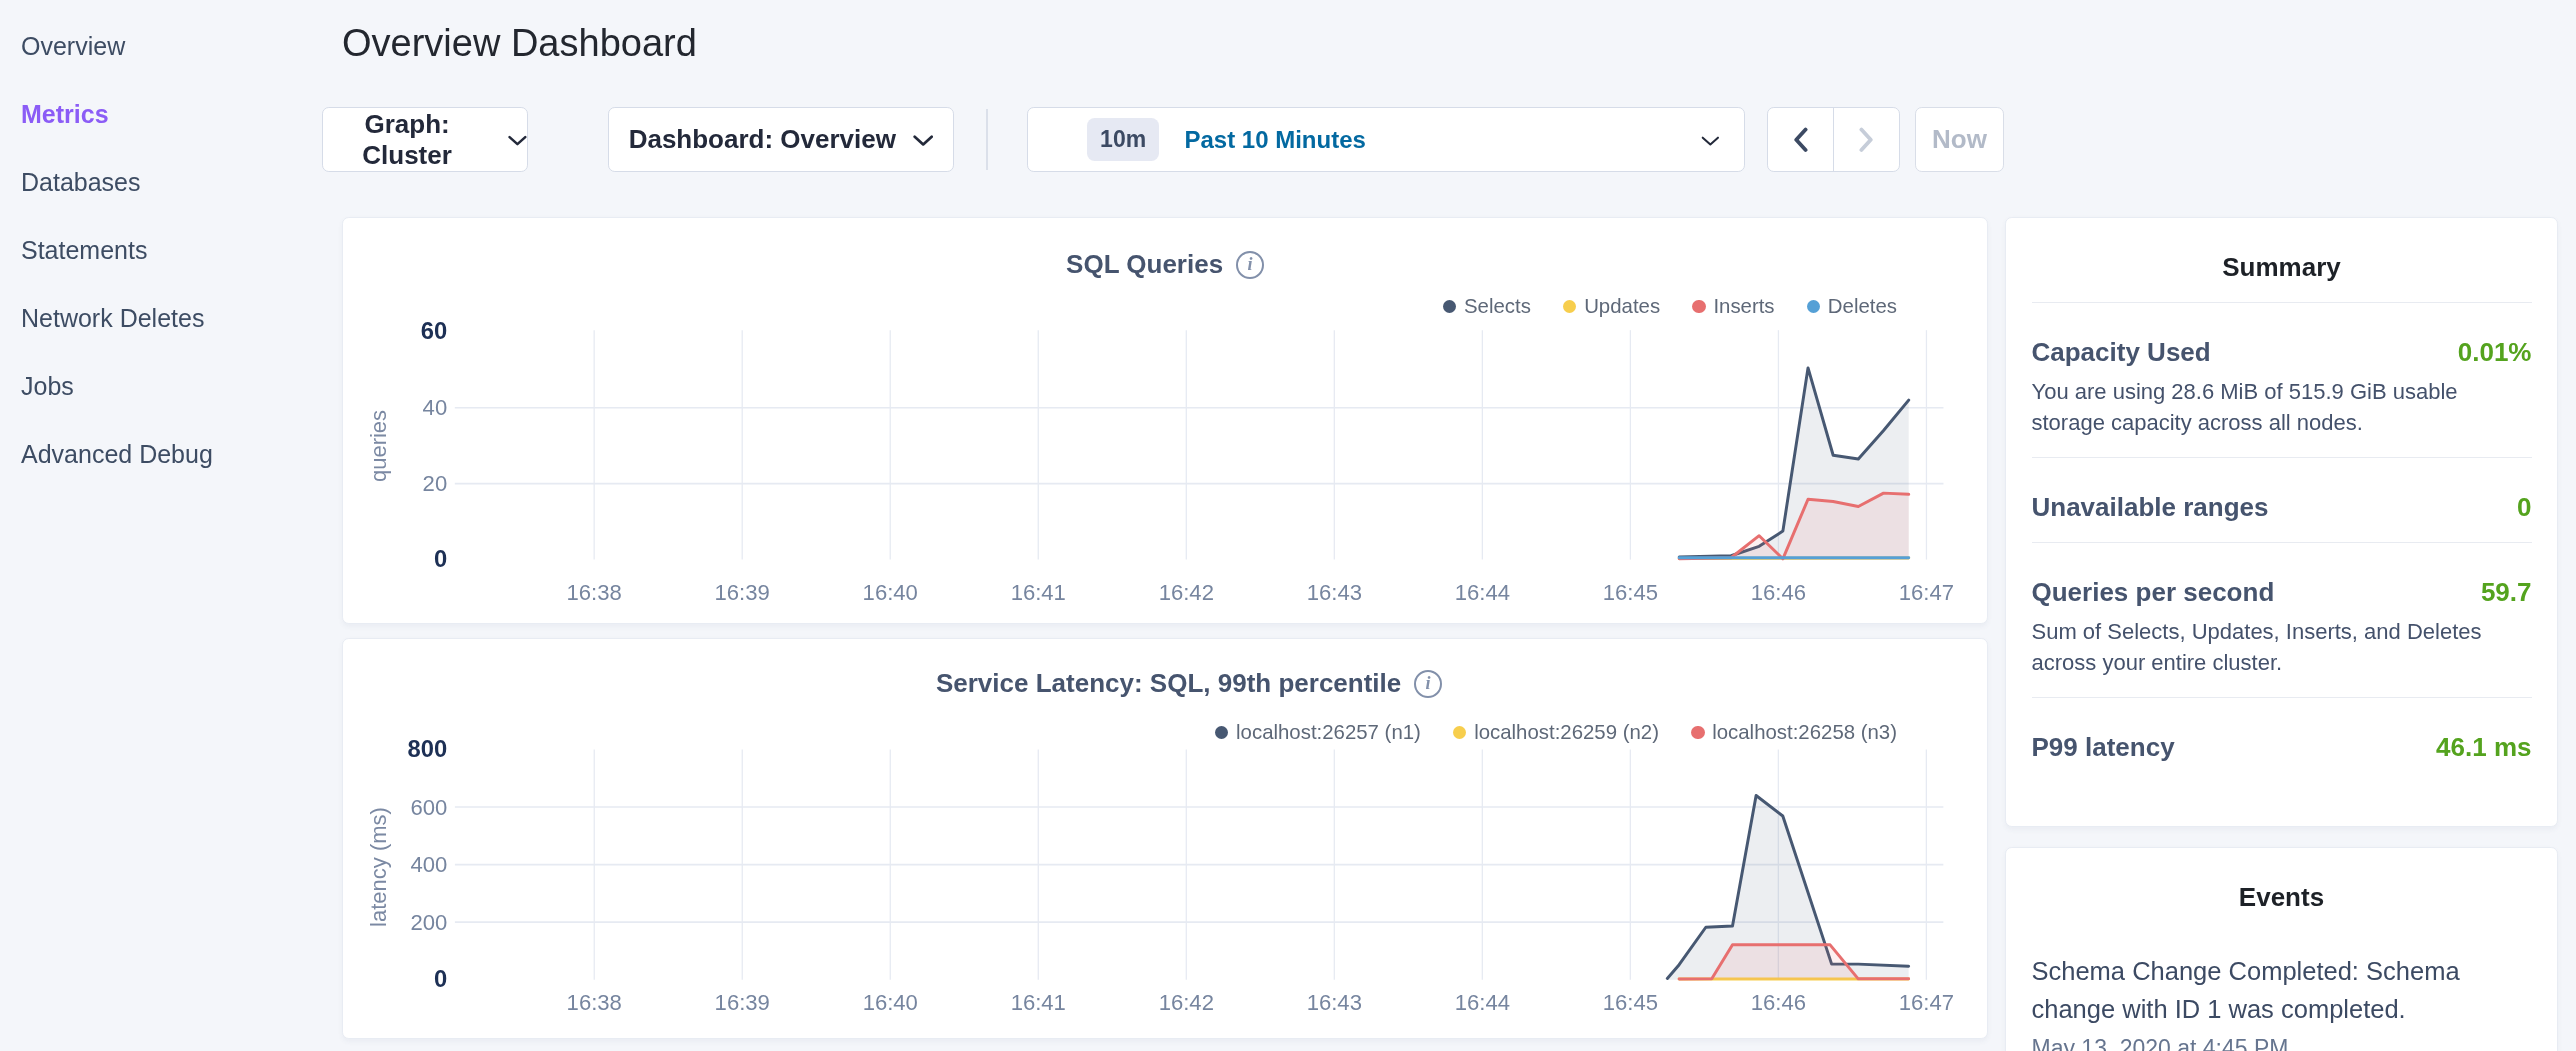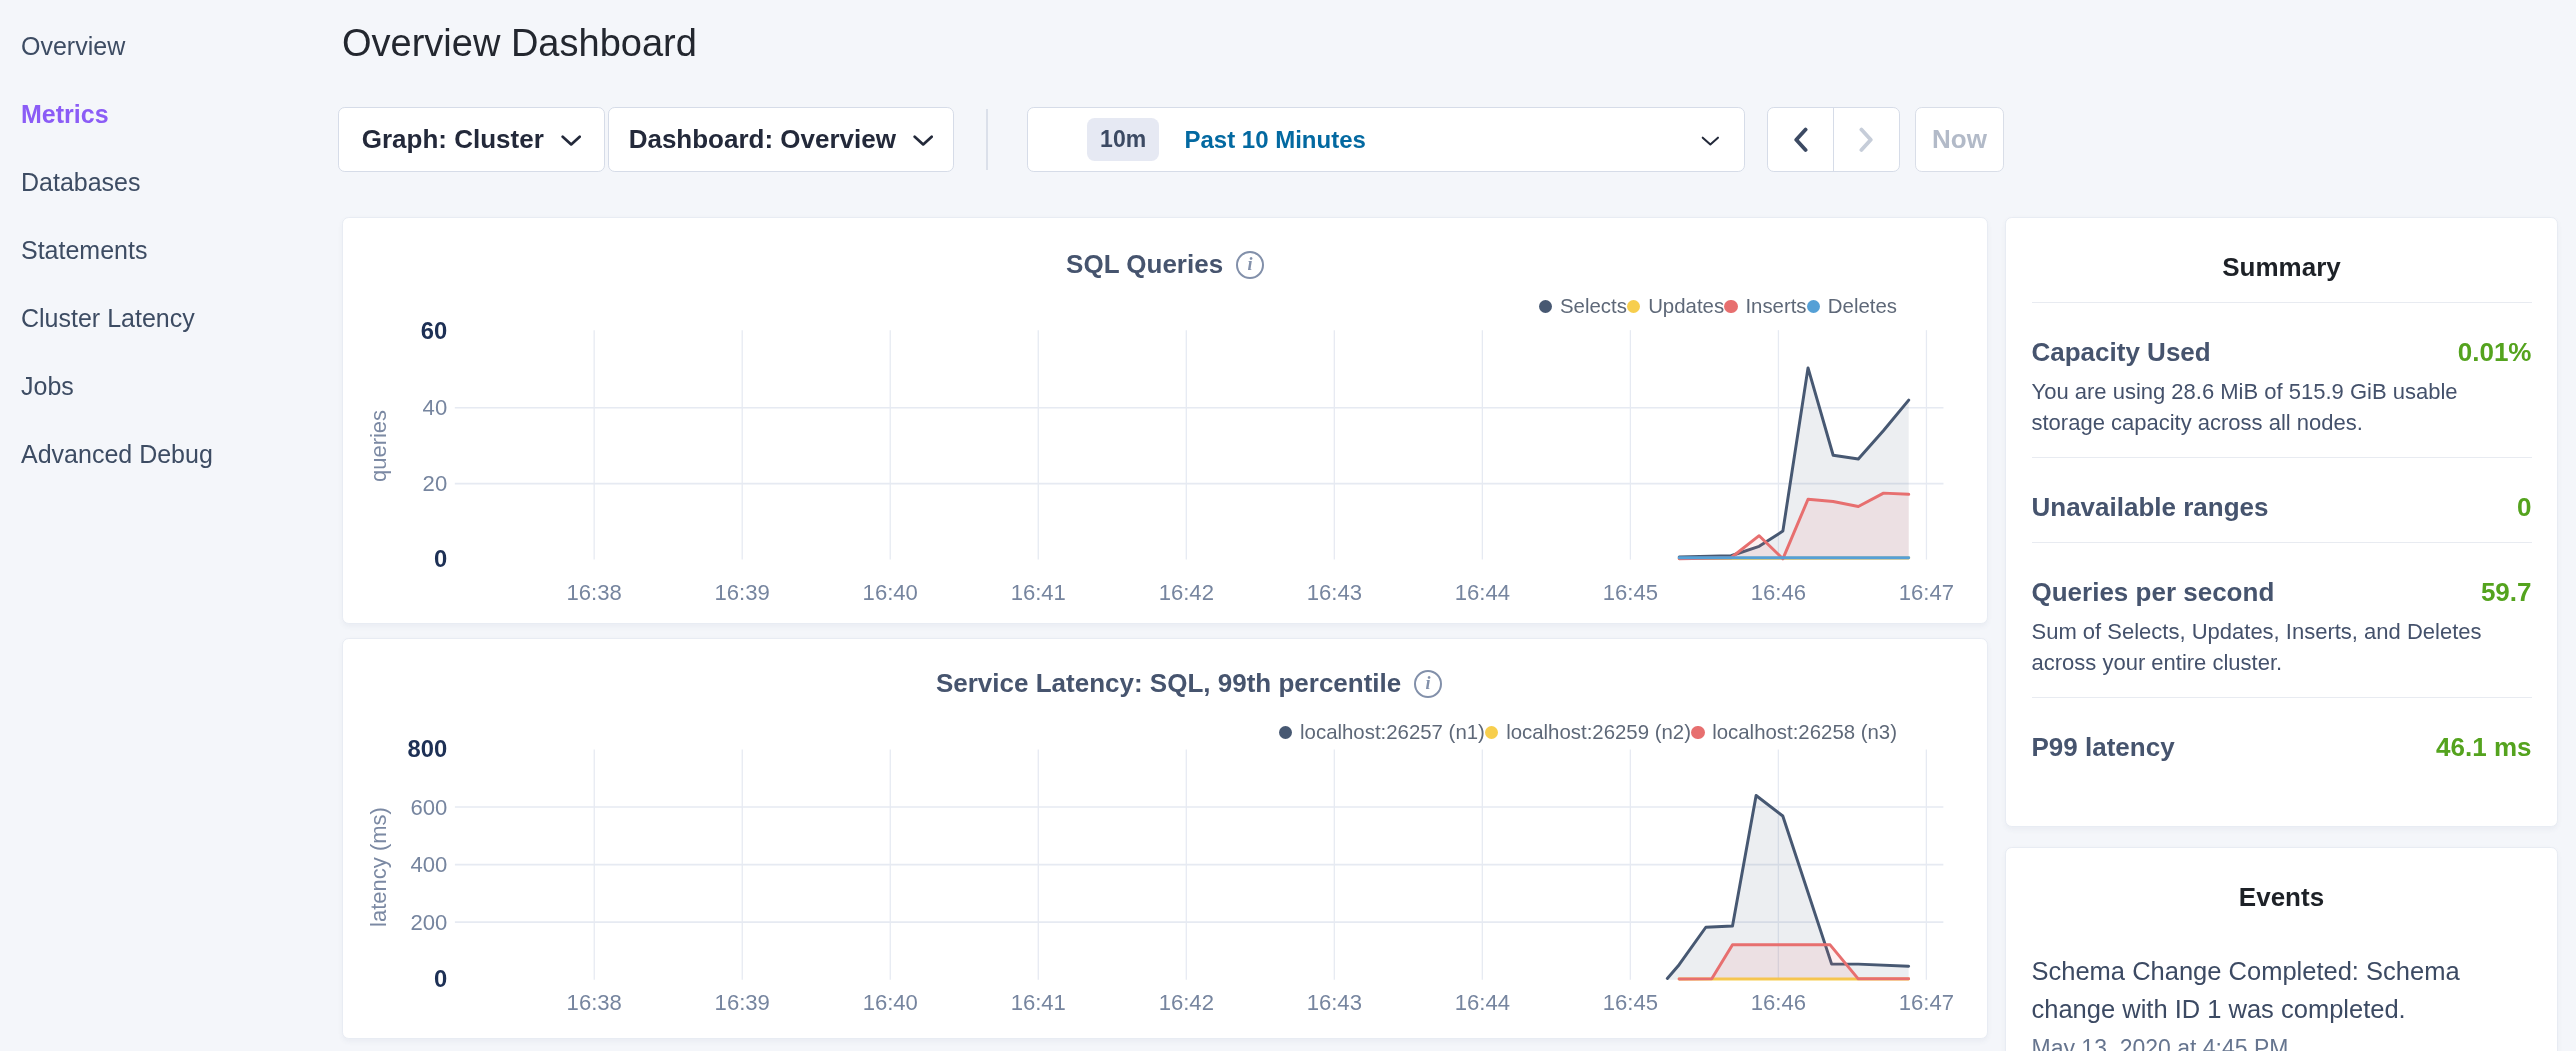--- a/index.html
+++ b/index.html
@@ -21,21 +21,21 @@
   .page-title {
     position:absolute; left:342px; top:20.4px; font-size:38px; font-weight:400;
     color:#23272f; line-height:46px;
   }
   
   .ctl { position:absolute; top:107px; height:65px; background:#fff;
          border:1.7px solid #d6dce8; border-radius:6.8px; display:flex;
          align-items:center; justify-content:center; }
   .dd-label { font-size:26px; font-weight:700; color:#23293a; }
   .dd-chevron { margin-left:17px; margin-top:3.4px; }
-  .graph-dd { left:338px; width:267px; }
+  .graph-dd { left:322px; width:206px;text-align:center; }
   .dash-dd { left:608px; width:346px;justify-content:center; }
   .vdivider { position:absolute; left:986px; top:109px; width:1.7px; height:61px; background:#dbe0ea; }
   .timepicker { left:1027px; width:718px; justify-content:flex-start;padding-left:44px; }
   .tw-badge {
     margin-left:15.3px; background:#e6e9f3; color:#3c4a63; font-size:23px; font-weight:700;
     padding:7.7px 12.8px; border-radius:7.7px;
   }
   .tw-label { margin-left:25.5px; font-size:24px; font-weight:700; color:#0369a1; }
   .tw-caret { position:absolute; right:24px; top:28px; }
   .pager { position:absolute; left:1767px; top:107px; width:133px; height:65px;
@@ -53,21 +53,21 @@
   .chart-card { left:342px; width:1646px; }
   .card-c1 { top:217px; height:407px; }
   .card-c2 { top:638px; height:401px; }
   .chart-title { position:absolute; left:0; right:0; display:flex; align-items:center;
                  justify-content:center; gap:12.8px; font-size:26px; font-weight:700; color:#46546e; }
   .card-c1 .chart-title { top:31px; }
   .card-c2 .chart-title { top:29px;padding-left:48px; }
   .info-icon { width:28px; height:28px; border:2.1px solid #8290aa; border-radius:50%;
                color:#8290aa; font-size:18px; font-weight:700; display:flex; align-items:center;
                justify-content:center; font-family:"Liberation Serif",serif; font-style:italic; }
-  .legend { position:absolute; right:90px; display:flex; align-items:center; }
+  .legend { position:absolute; right:90px; display:flex; gap:32px; align-items:center; }
   .card-c1 .legend { top:77px; }
   .card-c2 .legend { top:82px; }
   .legend-item { display:flex; align-items:center; gap:7.7px; cursor:pointer; }
   .legend-dot { width:13.6px; height:13.6px; border-radius:50%; }
   .legend-label { font-size:20.4px; color:#5e6878; }
   .ylab { position:absolute; left:36px; top:228px; transform:translate(-50%,-50%) rotate(-90deg);
           font-size:22px; color:#7b89a3; white-space:nowrap; }
   svg.chart { position:absolute; left:0; top:0; }
   svg text { font-family:"Liberation Sans",sans-serif; }
   
@@ -85,21 +85,21 @@
   .event-time { margin-top:6.8px; font-size:23px; color:#66758f; }
 </style>
 </head>
 <body>
 
 <nav class="sidebar" id="sidebar">
     <div class="nav-item" style="top: 0px;">Overview</div>
     <div class="nav-item active" style="top: 68px;">Metrics</div>
     <div class="nav-item" style="top: 136px;">Databases</div>
     <div class="nav-item" style="top: 204px;">Statements</div>
-    <div class="nav-item" style="top: 272px;">Cluster Latency</div>
+    <div class="nav-item" style="top: 272px;">Network Deletes</div>
     <div class="nav-item" style="top: 340px;">Jobs</div>
     <div class="nav-item" style="top: 408px;">Advanced Debug</div>
   </nav>
 
 <h1 class="page-title">Overview Dashboard</h1>
 
 <div class="ctl graph-dd">
   <span class="dd-label">Graph: Cluster</span>
   <svg class="dd-chevron" width="20.4" height="12" viewBox="0 0 24 14">
       <polyline points="2,2 12,11 22,2" fill="none" stroke="#23293a" stroke-width="3.2" stroke-linecap="round" stroke-linejoin="round"></polyline>

